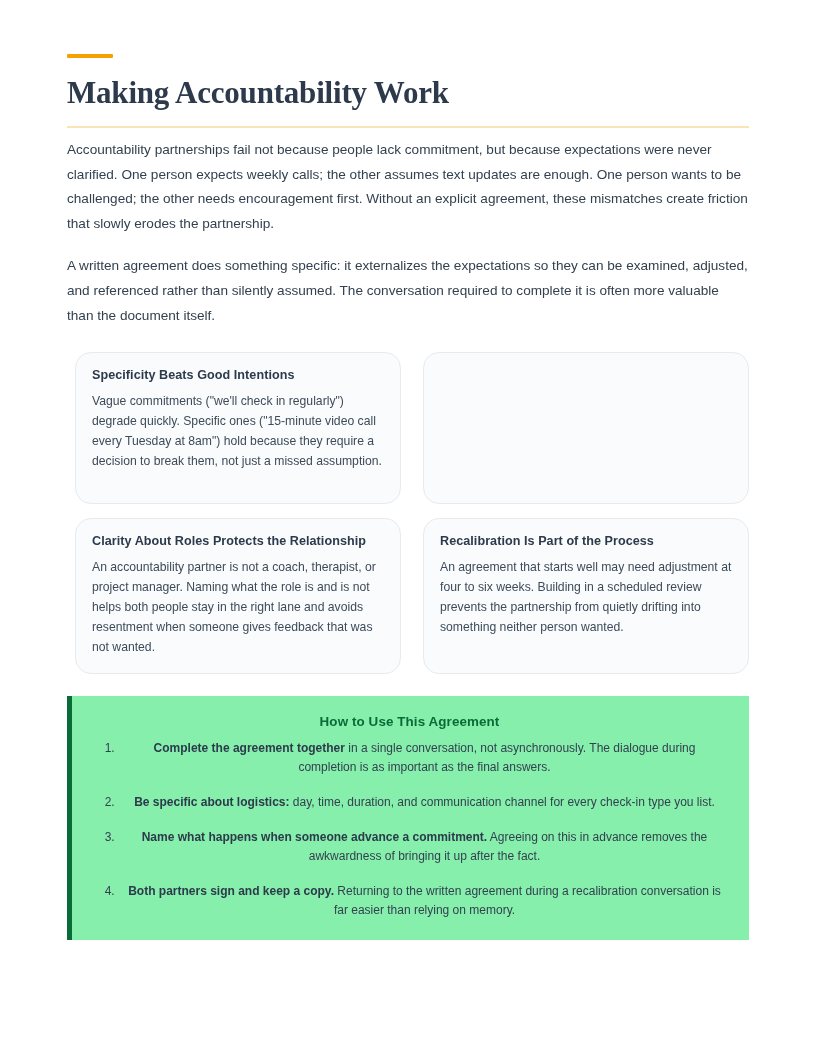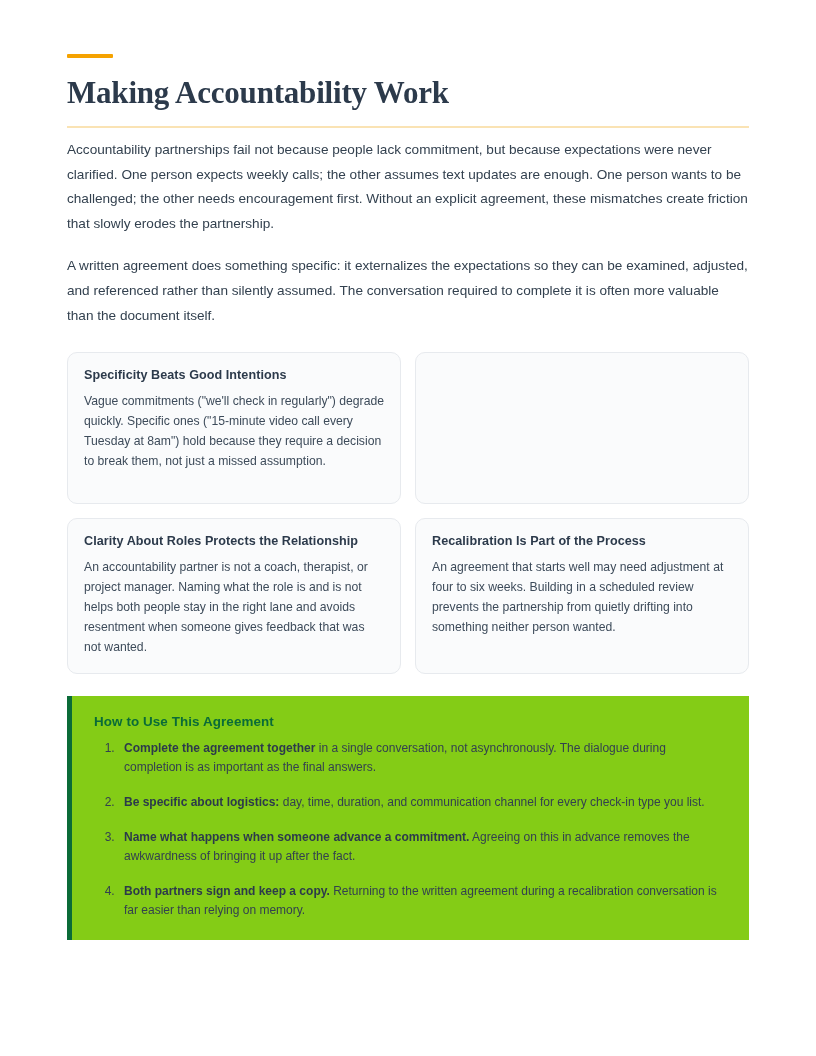--- a/index.html
+++ b/index.html
@@ -63,23 +63,24 @@
   .card-grid {
     margin-top: 24px;
     display: grid;
     grid-template-columns: 1fr 1fr;
     column-gap: 14px;
     row-gap: 14px;
   }
   .card {
     background: #fafbfc;
     border: 1px solid #e7eaee;
-    border-radius: 10px;
+    border-radius: 16px;
     padding: 14px 16px 16px 16px;
     box-sizing: border-box;
+    margin-left: 8px;
   }
   .card-a { min-height: 152px; }
   .card-b { min-height: 152px; }
   .card h3 {
     font-size: 12.6px;
     font-weight: bold;
     line-height: 17px;
     color: #2c3a4b;
     margin: 0 0 7px 0;
     letter-spacing: 0.05px;
@@ -87,24 +88,25 @@
   .card p {
     font-size: 12.2px;
     line-height: 20px;
     color: #3d4b5a;
     margin: 0;
   }
 
   
   .callout {
     margin-top: 22px;
-    background: #84cc16;
+    background: #86efac;
     border-left: 5px solid #0a6b38;
     padding: 18px 24px 20px 22px;
     box-sizing: border-box;
+    text-align: center;
   }
   .callout h2 {
     font-size: 13.4px;
     font-weight: bold;
     color: #0a6b38;
     margin: 0 0 10px 0;
     letter-spacing: 0.1px;
   }
   .callout ol {
     margin: 0;

